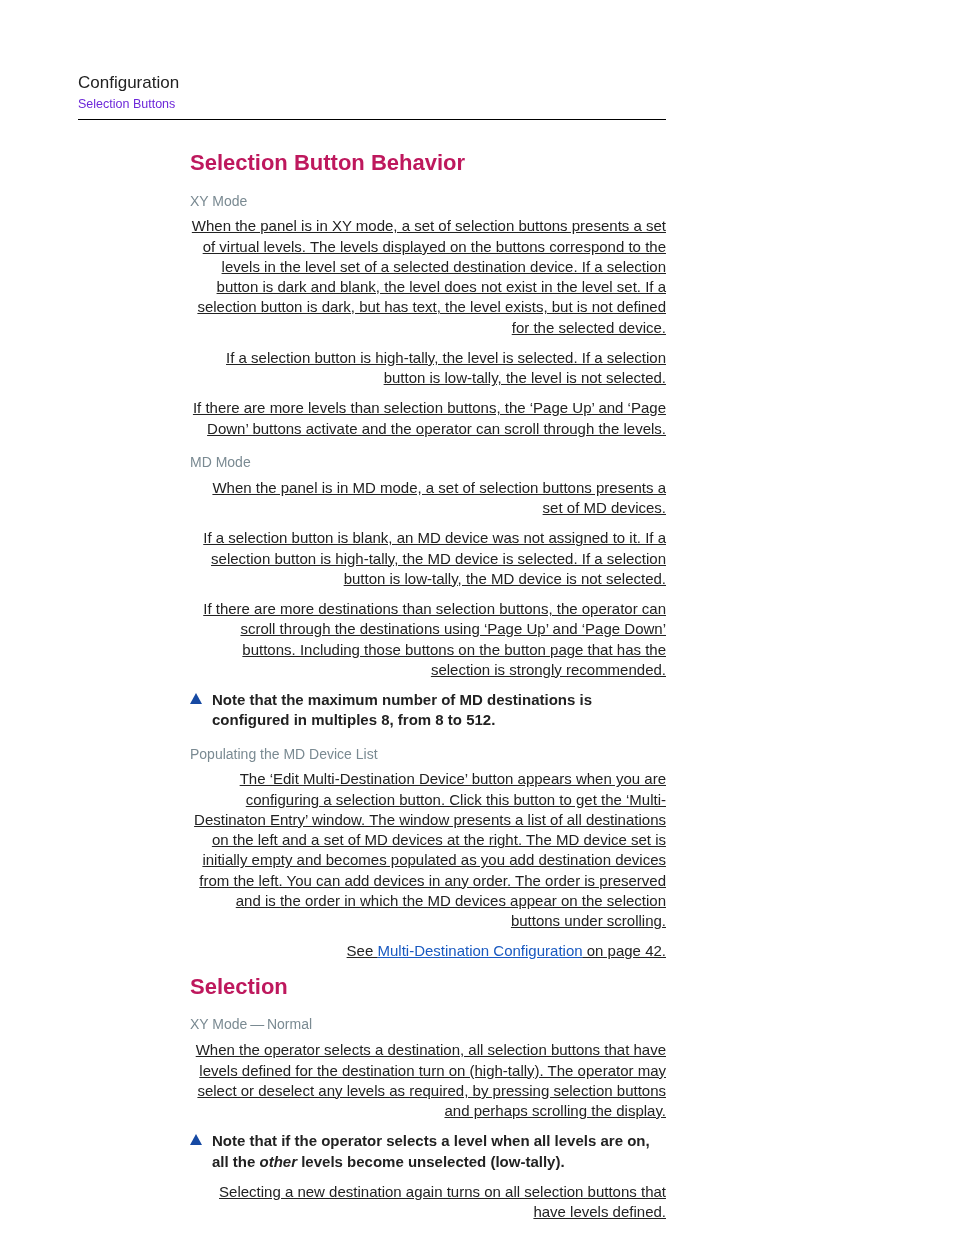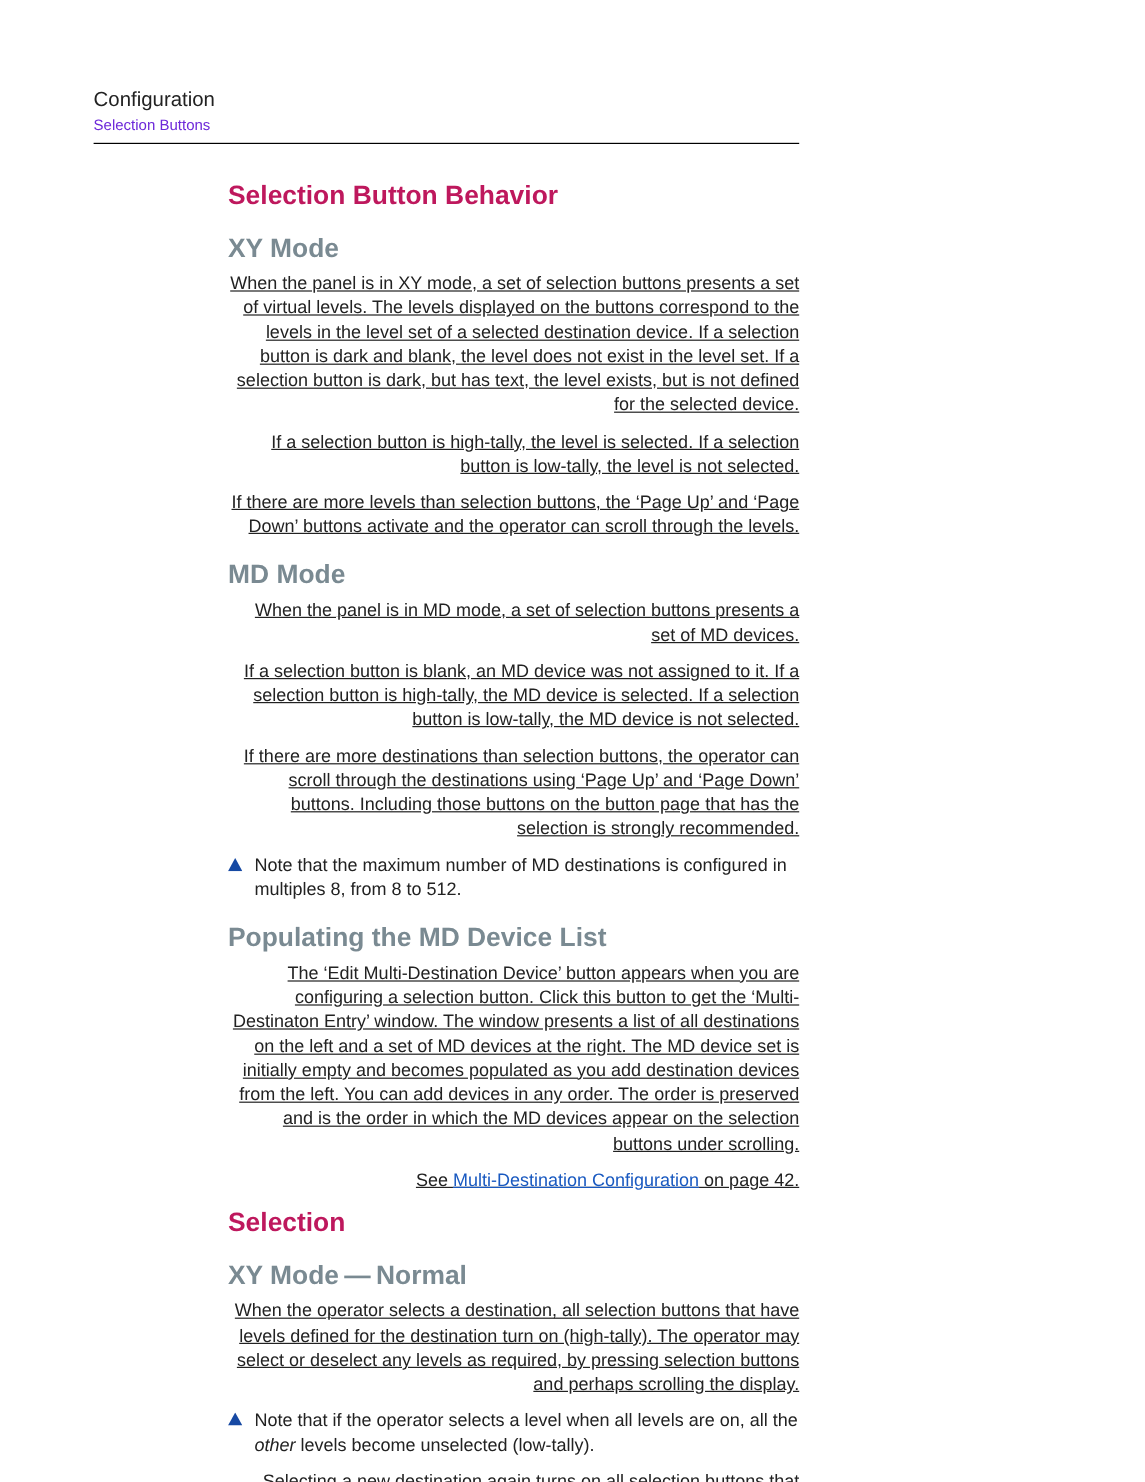--- a/index.html
+++ b/index.html
@@ -39,42 +39,43 @@
     margin-left: 112px;
   }
   h2.section {
     color: #be185d;
     font-size: 22px;
     font-weight: 700;
     margin: 10px 0 10px 0;
   }
   h3.subsection {
     color: #7a8a92;
-    font-size: 22px;
-    font-weight: 700;
+    font-size: 14px;
+    font-weight: 400;
     margin: 14px 0 4px 0;
   }
   p.body {
     margin: 6px 0 10px 0;
     text-align: right;
     text-decoration: underline;
   }
   .note {
     display: flex;
     align-items: flex-start;
     margin: 6px 0 10px 0;
   }
   .note .tri {
     flex: 0 0 auto;
     margin-right: 10px;
     margin-top: 3px;
   }
   .note .tri svg { display:block; }
   .note .note-text {
     flex: 1 1 auto;
+    font-weight: bold;
   }
   .note .note-text .ital { font-style: italic; }
   a.link {
     color: #1959c0;
     text-decoration: underline;
   }
   .see-line {
     margin: 6px 0 18px 0;
   }
   .page-num {

